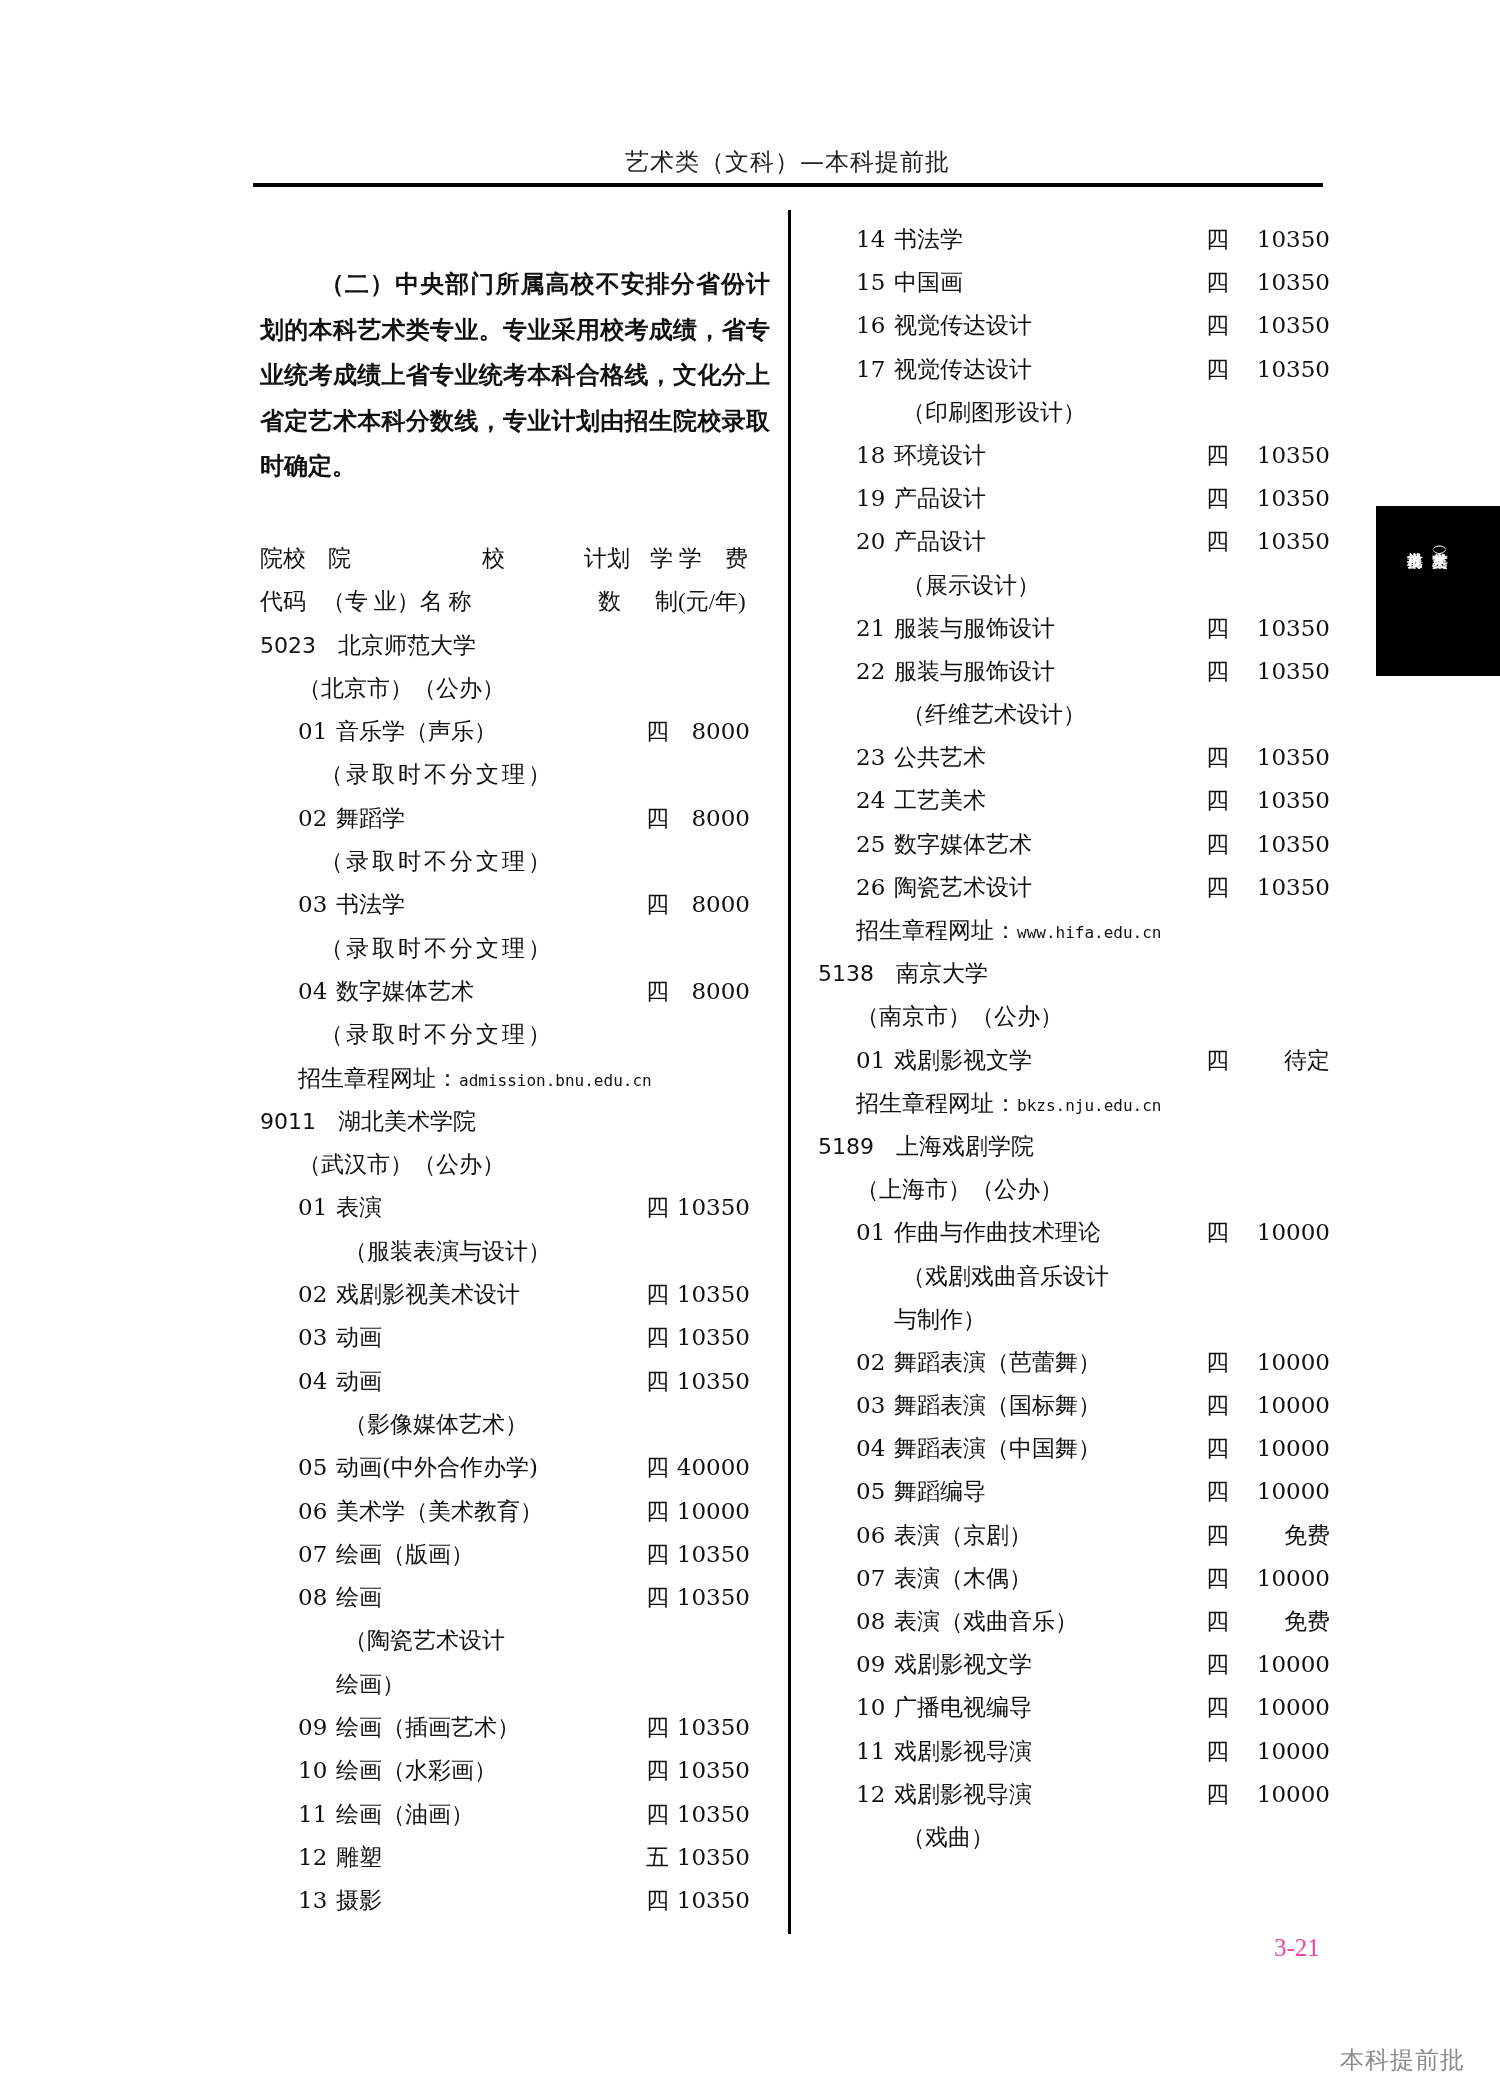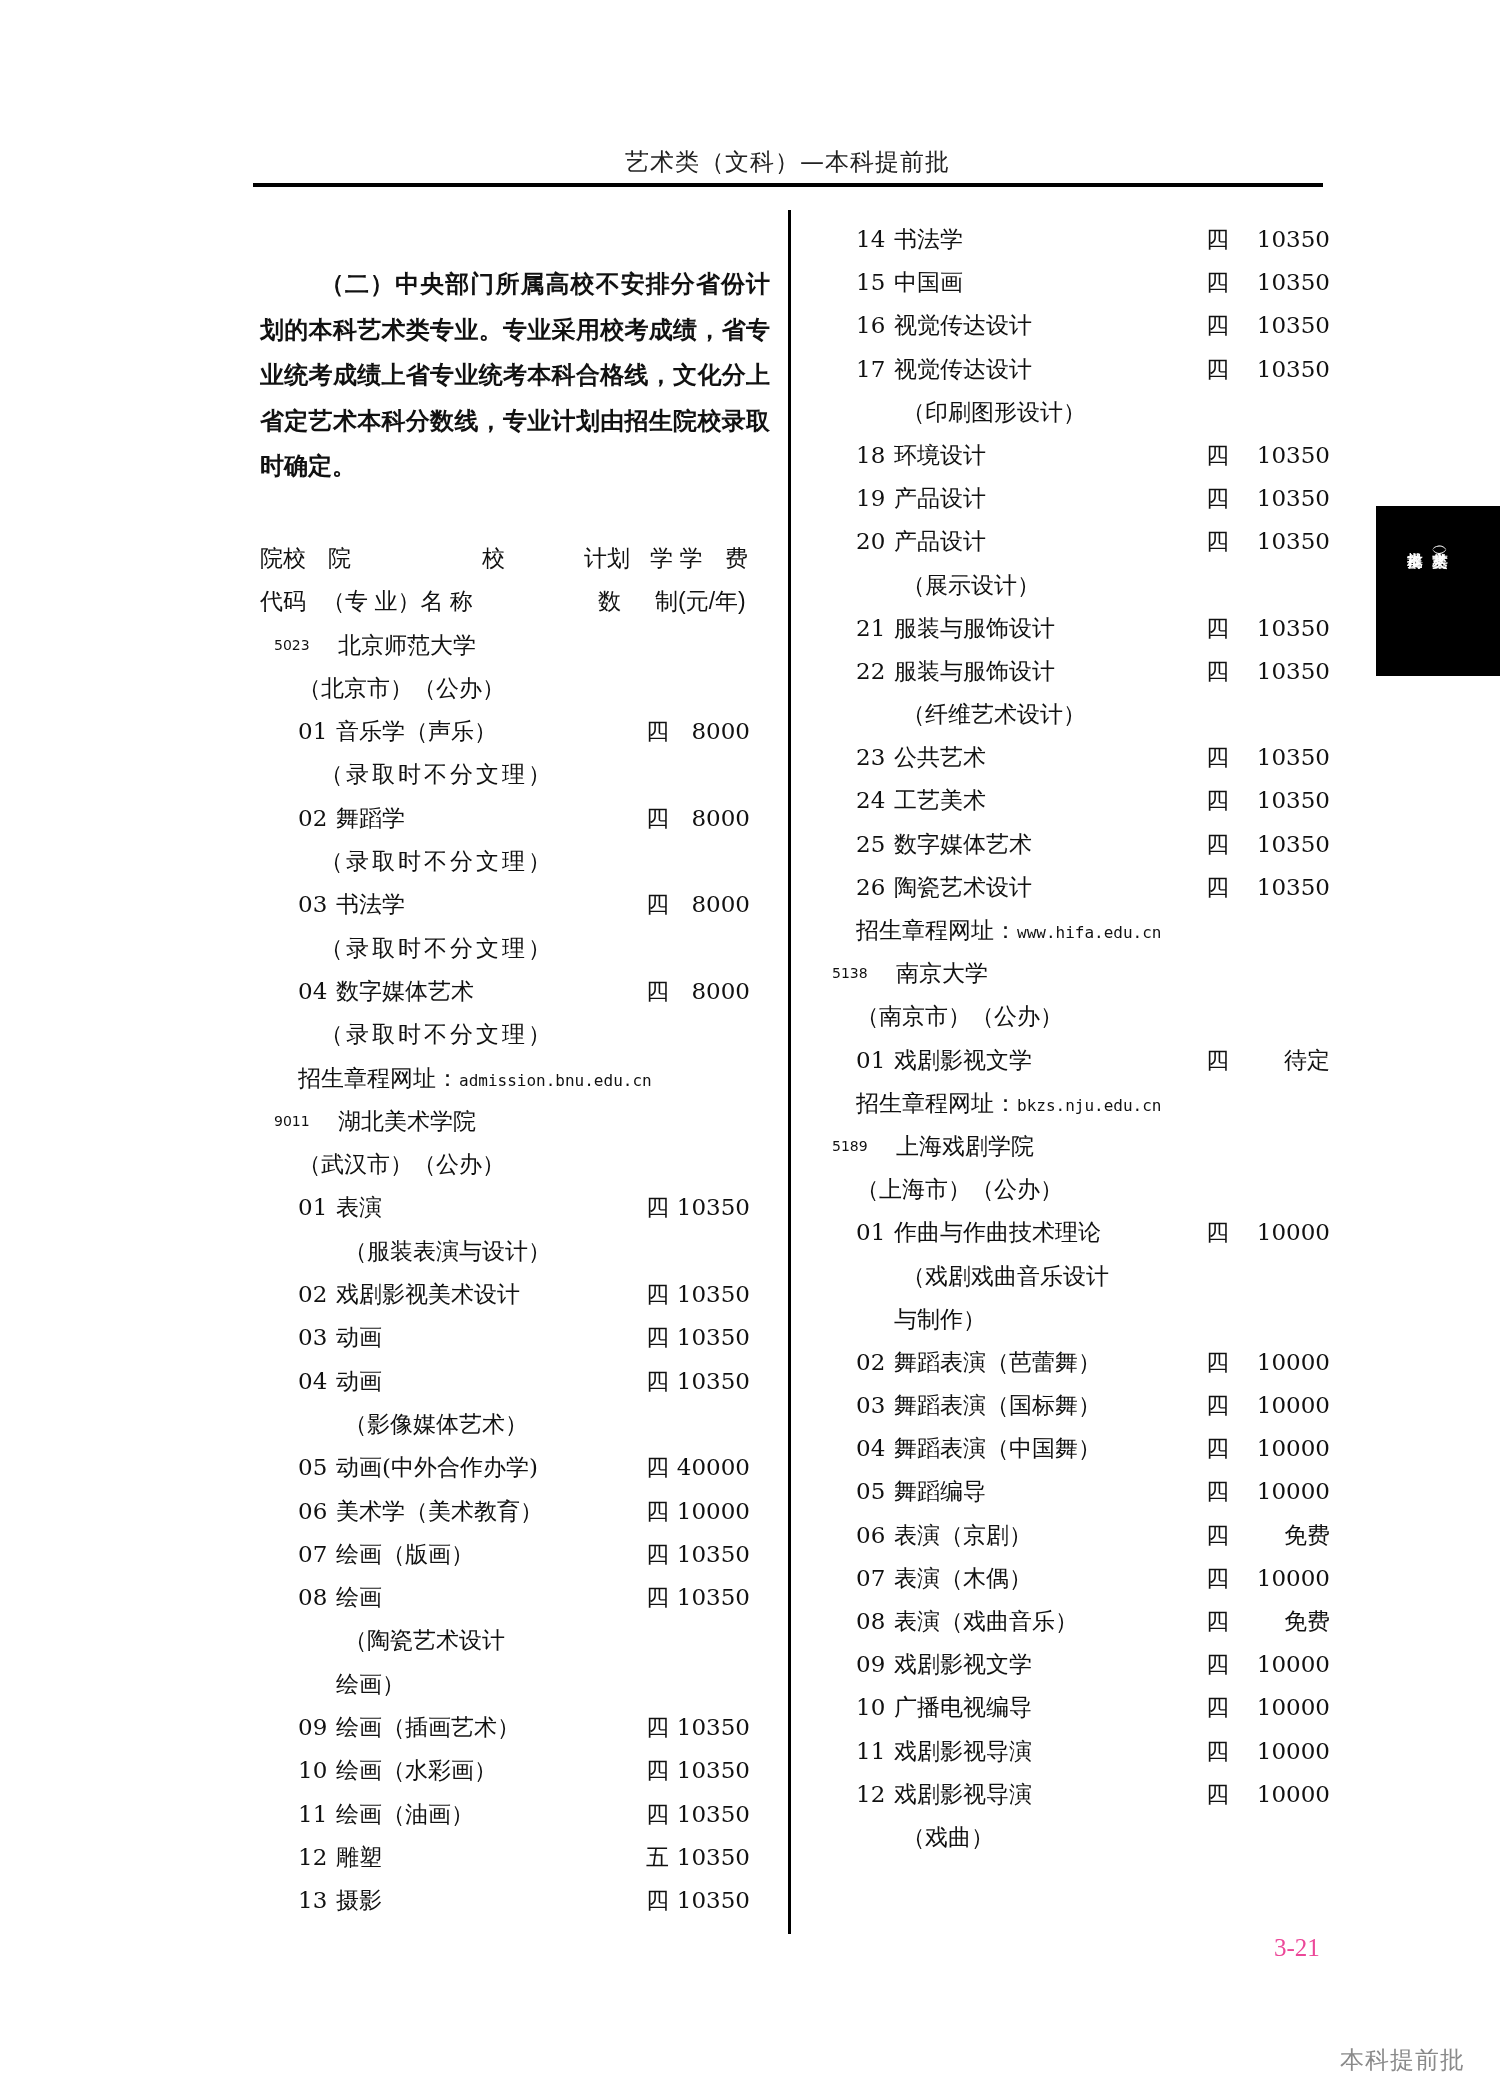--- a/index.html
+++ b/index.html
@@ -50,33 +50,33 @@
     .row .fee { position: absolute; right: 10px; text-align: right; }
     .col-right .row .code { left: 38px; }
     .col-right .row .name { left: 76px; }
     .col-right .row .years { left: 388px; }
     .col-right .row .fee { right: -12px; }
     .row.sub2 .name { left: 84px; }
     .row.sub3 .name { left: 76px; }
     .row.note .name { left: 60px; letter-spacing: 3px; }
 
     .row.school .scode {
-      position: absolute; left: 14px;
-      font-family: "DejaVu Sans", "Liberation Sans", sans-serif; font-size: 14px;
+      position: absolute; left: 0;
+      font-family: "DejaVu Sans", "Liberation Sans", sans-serif; font-size: 22px;
     }
     .row.school .sname {
       position: absolute; left: 78px;
       font-family: "DejaVu Sans", "Liberation Sans", sans-serif; font-size: 23px;
     }
     .row.loc .name { left: 38px; font-family: "DejaVu Sans", "Liberation Sans", sans-serif; }
     .row.url .name { left: 38px; }
     .row.url .link { font-family: "DejaVu Sans Mono", "Liberation Mono", monospace; font-size: 16px; }
 
     .col-head .cell {
-      position: absolute; font-family: Liberation Sans, sans-serif; font-size: 23px;
+      position: absolute; font-family: Liberation Serif, serif; font-size: 23px;
     }
 
     .page-number {
       position: absolute; left: 1274px; top: 1934px; font-family: "Liberation Serif", "DejaVu Serif", serif;
       font-size: 25px; color: #ec4899;
     }
     .watermark {
       position: absolute; left: 1340px; top: 2044px; font-family: "DejaVu Sans", "Liberation Sans", sans-serif;
       font-size: 24px; color: #8a8a8a; letter-spacing: 1px;
     }

